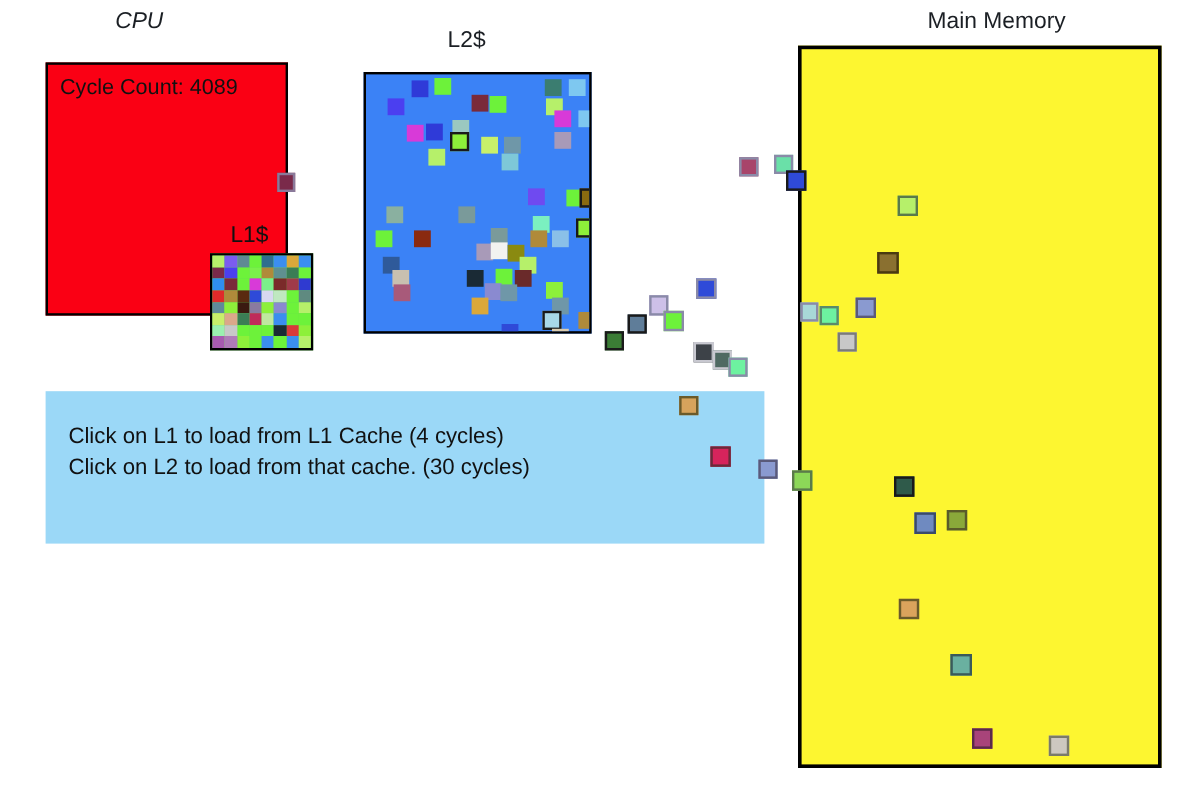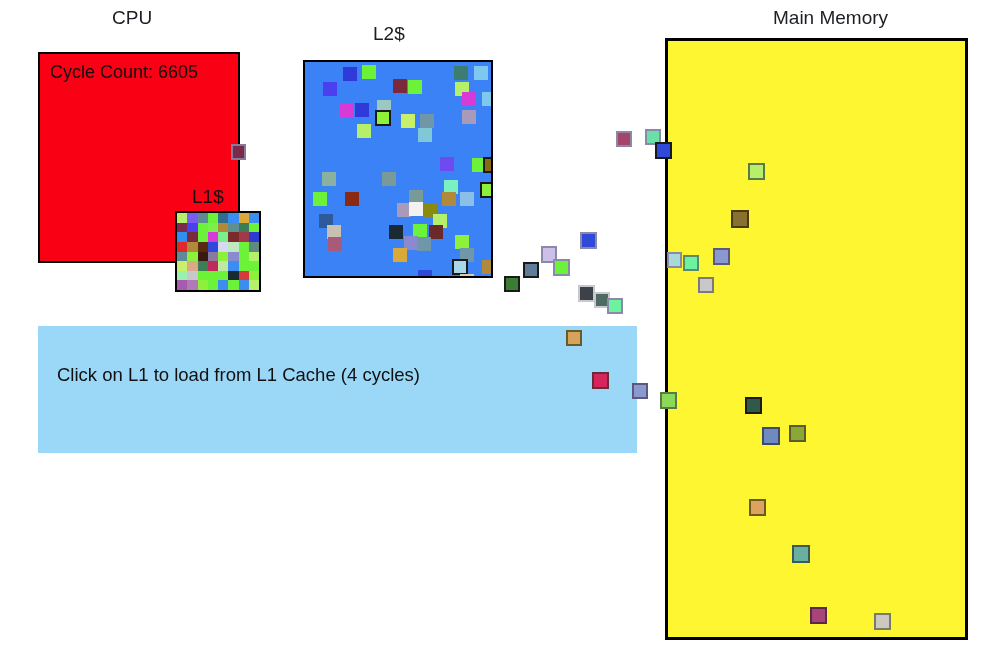--- a/index.html
+++ b/index.html
@@ -106,39 +106,39 @@
     background: #9bd8f7;
   }
   #info-panel .line {
     position: absolute;
     left: 19px;
     font-size: 18.5px;
     color: #111111;
     white-space: nowrap;
     line-height: 1;
   }
-  #info-panel .line.l0 { top: 40px; text-align: right; }
+  #info-panel .line.l0 { top: 28px; text-align: right; }
   #info-panel .line.l1 { top: 54px; }
   #info-panel .line.l2 { top: 80px; }
 
   
   .blk {
     position: absolute;
     box-sizing: border-box;
   }
 </style>
 </head>
 <body>
 
 <div id="stage">
 
-  <div class="box-label" style="left:112px; top:8px;">CPU</div>
+  <div class="box-label" style="left:96px; top:8px;font-style:italic;">CPU</div>
 
   <div id="cpu-box">
-    <div id="cycle-count">Cycle Count: 6605</div>
+    <div id="cycle-count">Cycle Count: 4089</div>
     <div id="l1-label">L1$</div>
     <div id="l1-grid">
         <i style="background: rgb(182, 240, 106);"></i>
         <i style="background: rgb(123, 92, 240);"></i>
         <i style="background: rgb(95, 138, 147);"></i>
         <i style="background: rgb(109, 242, 58);"></i>
         <i style="background: rgb(47, 110, 143);"></i>
         <i style="background: rgb(59, 142, 240);"></i>
         <i style="background: rgb(219, 168, 58);"></i>
         <i style="background: rgb(59, 142, 240);"></i>
@@ -253,20 +253,21 @@
       <div class="cell" style="left: 177px; top: 198px; background: rgb(176, 138, 58);"></div>
       <div class="cell" style="left: 113px; top: 208px; background: rgb(47, 74, 216);"></div>
       <div class="cell" style="left: 155px; top: 212px; background: rgb(219, 204, 176);"></div>
     </div>
 
   <div class="box-label" style="left:773px; top:8px;">Main Memory</div>
   <div id="mm-box"></div>
 
   <div id="info-panel">
     <div class="line l0">Click on L1 to load from L1 Cache (4 cycles)</div>
+    <div class="line l1">Click on L2 to load from that cache. (30 cycles)</div>
   </div>
 
   <div id="free-blocks">
       <div class="blk" style="left: 231px; top: 144px; width: 15px; height: 16px; background: rgb(122, 42, 74); border: 2px solid rgb(138, 122, 154);"></div>
       <div class="blk" style="left: 616px; top: 131px; width: 16px; height: 16px; background: rgb(168, 68, 106); border: 2px solid rgb(138, 138, 168);"></div>
       <div class="blk" style="left: 645px; top: 129px; width: 16px; height: 16px; background: rgb(106, 224, 168); border: 2px solid rgb(138, 138, 168);"></div>
       <div class="blk" style="left: 655px; top: 142px; width: 17px; height: 17px; background: rgb(47, 74, 216); border: 2px solid rgb(26, 26, 26);"></div>
       <div class="blk" style="left: 580px; top: 232px; width: 17px; height: 17px; background: rgb(47, 74, 216); border: 2px solid rgb(138, 138, 168);"></div>
       <div class="blk" style="left: 541px; top: 246px; width: 16px; height: 17px; background: rgb(205, 192, 232); border: 2px solid rgb(138, 138, 168);"></div>
       <div class="blk" style="left: 553px; top: 259px; width: 17px; height: 17px; background: rgb(109, 242, 58); border: 2px solid rgb(138, 138, 168);"></div>

